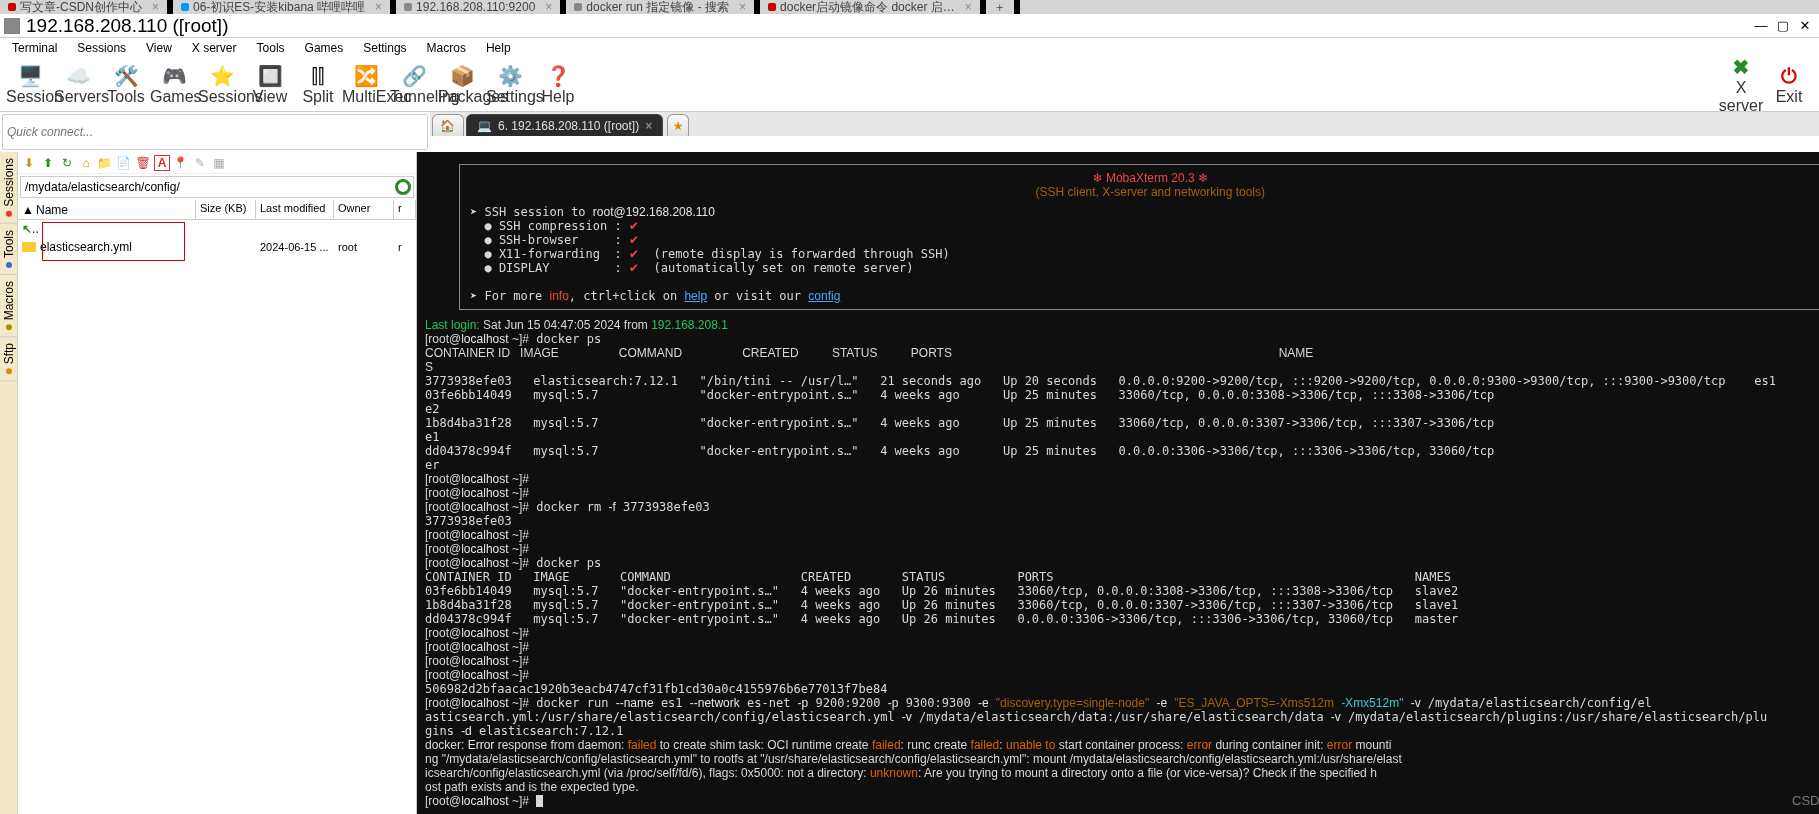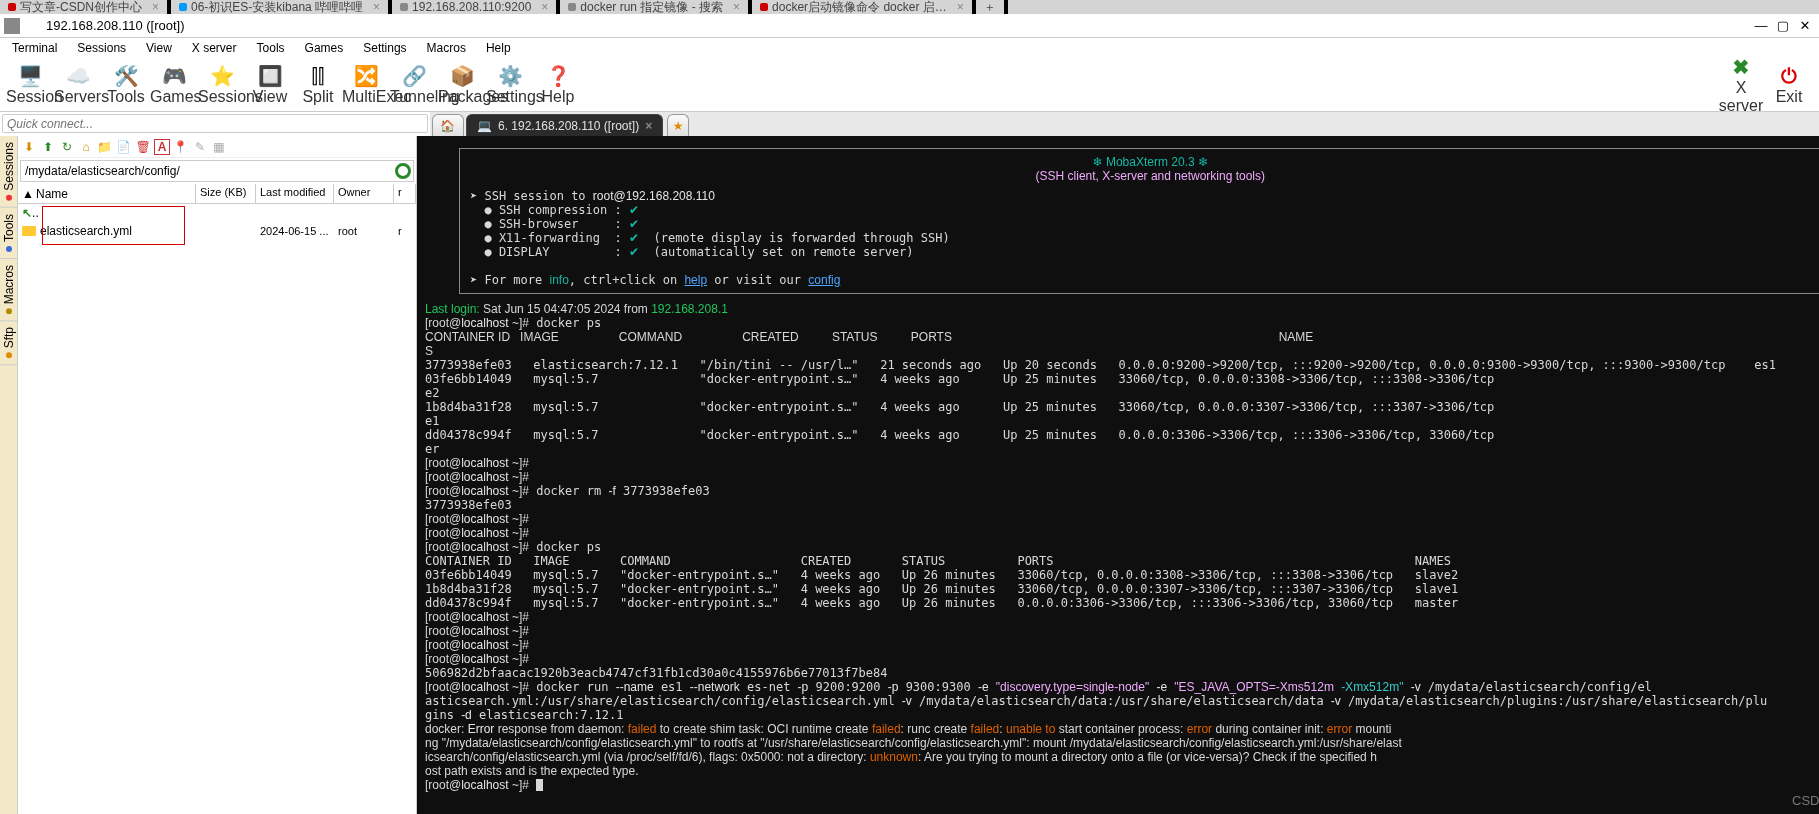--- a/index.html
+++ b/index.html
@@ -1,33 +1,33 @@
 <!DOCTYPE html>
 <html><head>
 <meta charset="utf-8">
 <style>
 * { margin:0; padding:0; box-sizing:border-box; font-family:"Segoe UI",Arial,sans-serif; font-size:12px; }
 body { width:1819px; height:814px; background:#fff; overflow:hidden; display:flex; flex-direction:column; }
 .browser-tabs { height:14px; background:#d4d4d4; display:flex; align-items:center; font-size:10px; color:#444; overflow:hidden; }
-.btab { padding:0 8px; border-right:4px solid #000000; display:flex; align-items:center; gap:4px; white-space:nowrap; }
+.btab { padding:0 8px; border-right:6px solid #000000; display:flex; align-items:center; gap:4px; white-space:nowrap; }
 .btab .fav { width:8px; height:8px; background:#c00; border-radius:2px; display:inline-block; }
 .btabx { color:#888; cursor:pointer; padding-left:6px; }
 .title-bar { height:24px; background:#fff; border-bottom:1px solid #ccc; display:flex; align-items:center; padding:0 4px; }
 .title-bar .icon { width:16px; height:16px; background:#888; margin-right:6px; }
-.title-bar .title { flex:1; font-size:13px;margin-left:20px; }
+.title-bar .title { flex:1; font-size:19px; }
 .win-btns { display:flex; gap:2px; }
 .win-btns span { width:20px; text-align:center; font-size:13px; cursor:pointer; }
 .menu-bar { height:20px; display:flex; align-items:center; padding:0 2px; }
 .menu-bar span { padding:2px 10px; cursor:pointer; }
 .toolbar { height:54px; border-bottom:1px solid #ccc; display:flex; align-items:center; padding:0 6px; }
 .tool-item { width:48px; text-align:center; cursor:pointer; }
 .tool-item .ico { width:24px; height:24px; margin:0 auto 0px; font-size:20px; line-height:24px; }
 .tool-item .lbl { font-size:16px; color:#333; }
 .tool-spacer { flex:1; }
-.quick-bar { height:19px; border:1px solid #ccc; border-radius:2px; display:flex; align-items:center; margin:2px; padding:1px 4px; color:#888; font-style:italic; width:426px; }
+.quick-bar { height:36px; border:1px solid #ccc; border-radius:2px; display:flex; align-items:center; margin:2px; padding:1px 4px; color:#888; font-style:italic; width:426px; }
 .body-row { flex:1; display:flex; min-height:0; }
 .left-tabs { width:18px; background:#f3e9c9; border-right:1px solid #ccc; display:flex; flex-direction:column; font-size:10px; }
 .left-tab { writing-mode:vertical-rl; transform:rotate(180deg); padding:6px 2px; text-align:center; border-top:1px solid #ccc; cursor:pointer; }
 .left-tab .dot { width:6px; height:6px; border-radius:50%; display:inline-block; margin-bottom:4px; transform:rotate(180deg); }
 .left-tab.sessions .dot{background:#e33;} .left-tab.tools .dot{background:#3a6bd6;} .left-tab.macros .dot{background:#b38b00;} .left-tab.sftp .dot{background:#e08a00;}
 .sftp-panel { width:410px; border-right:1px solid #ccc; display:flex; flex-direction:column; }
 .sftp-icons { height:22px; display:flex; align-items:center; gap:3px; padding:0 3px; border-bottom:1px solid #eee; }
 .sftp-icons span { width:16px; height:16px; display:inline-flex; align-items:center; justify-content:center; font-size:12px; cursor:pointer; }
 .path-row { height:22px; display:flex; align-items:center; border:1px solid #ccc; margin:2px; }
 .path-row input { flex:1; border:0; outline:0; padding:2px 4px; }
@@ -46,21 +46,21 @@
 .term-tabs { height:24px; background:#e8e8e8; display:flex; align-items:flex-end; }
 .term-tab { height:22px; padding:0 10px; display:flex; align-items:center; gap:6px; border:1px solid #999; border-bottom:0; border-radius:6px 6px 0 0; background:#f0f0f0; margin-left:2px; cursor:pointer; font-size:11px; }
 .term-tab.home { width:32px; justify-content:center; background:linear-gradient(#fafafa,#e0e0e0); }
 .term-tab.active { background:#2b2b2b; color:#e0e0e0; border-color:#444; }
 .term-tab .x { color:#888; font-weight:bold; }
 .term-add { width:22px; height:22px; border:1px solid #999; border-bottom:0; border-radius:6px 6px 0 0; background:linear-gradient(#fafafa,#e0e0e0); display:flex; align-items:center; justify-content:center; margin-left:4px; color:#e08a00; }
 .terminal { flex:1; background:#0f0f0f; padding:6px 8px; overflow:hidden; position:relative; }
 .terminal pre { font-family:Consolas,"Lucida Console",monospace; font-size:12px; line-height:14px; white-space:pre; color:#d8d8d8; }
 .moba-box { border:1px solid #888; padding:6px 10px; margin:6px 50px 8px 34px; font-family:Consolas,monospace; font-size:12px; line-height:14px; color:#d8d8d8; text-align:left; }
 .moba-box .title-line{ text-align:center; }
-.g{color:#14b8a6;} .y{color:#f0abfc;margin-top:16px;} .r{color:#e5e5e5;} .c{color:#39cccc;} .m{color:#22c55e;} .b{color:#4da6ff;text-decoration:underline;} .o{color:#e06000;} .w{color:#d8d8d8;}
+.g{color:#ef4444;} .y{color:#a16207;margin-top:16px;} .r{color:#e5e5e5;} .c{color:#39cccc;} .m{color:#22c55e;} .b{color:#4da6ff;text-decoration:underline;} .o{color:#e06000;} .w{color:#d8d8d8;}
 .watermark { position:absolute; right:12px; bottom:6px; color:#797979; font-size:13px; font-family:Arial; }
 .cursor-blk{display:inline-block;width:7px;height:12px;background:#d8d8d8;vertical-align:-2px;}
 </style>
 </head>
 <body>
 
 <div class="browser-tabs">
   <span class="btab">
       <span class="fav"></span>
       <span>写文章-CSDN创作中心</span>

